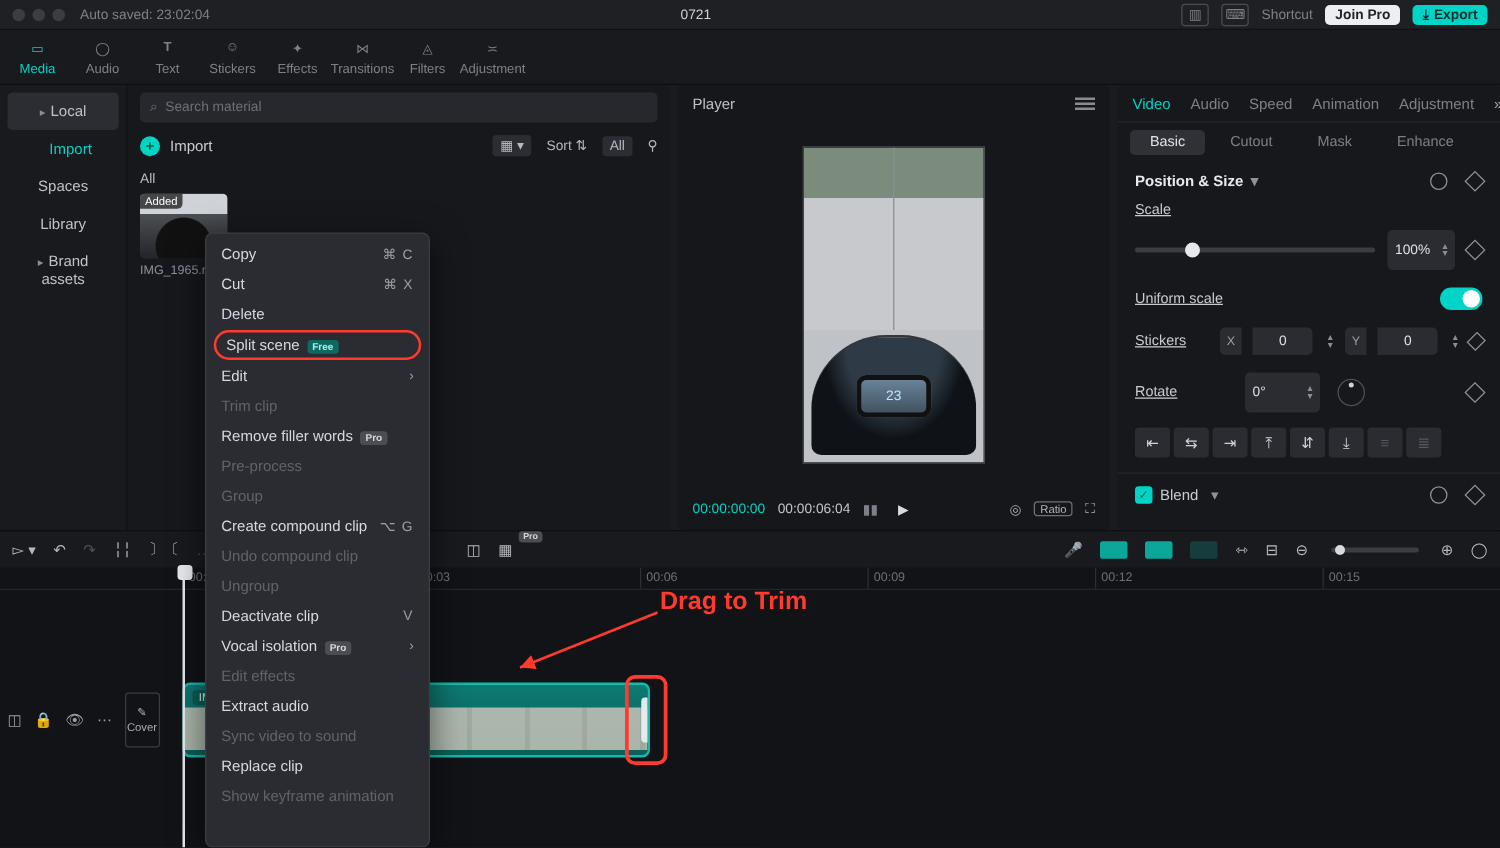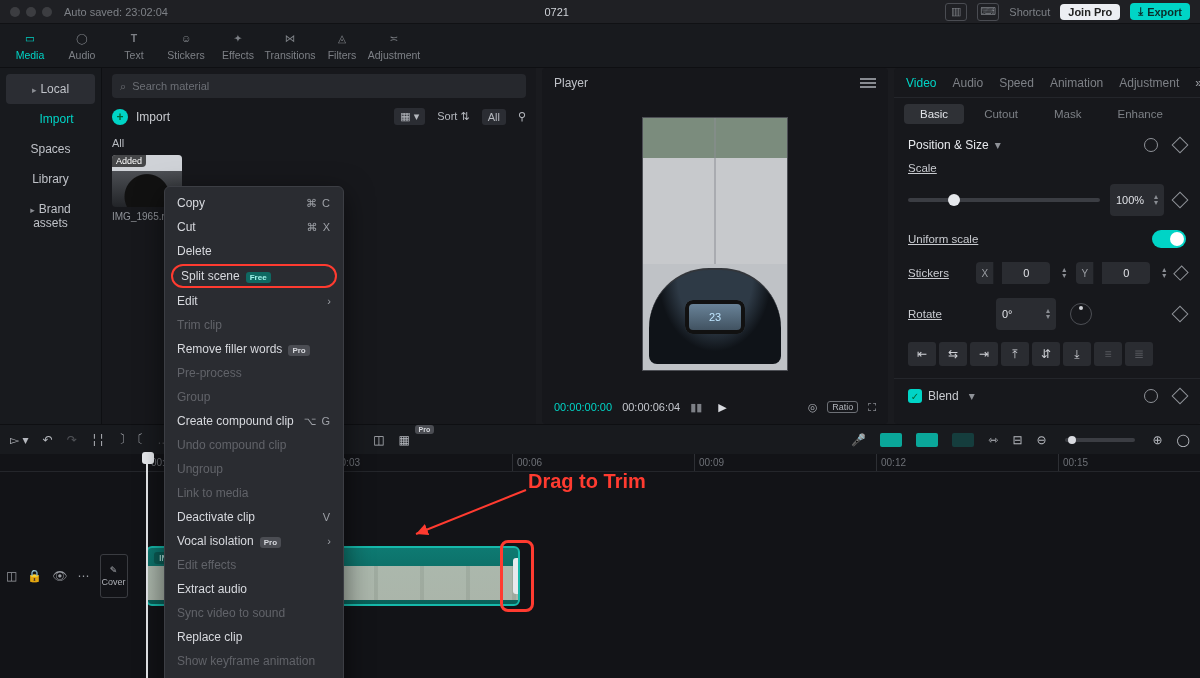--- a/index.html
+++ b/index.html
@@ -75,21 +75,21 @@
 
 .col-insp{ flex:1; background:#17181c; margin-left:6px; display:flex; flex-direction:column; border-radius:4px; overflow:hidden;}
 .insptabs{ height:30px; display:flex; align-items:center; gap:16px; padding:0 12px; font-size:12px; color:var(--text-dim); border-bottom:1px solid #24262b;}
 .insptabs .t{ cursor:pointer;}
 .insptabs .t.active{ color:var(--accent);}
 .insptabs .more{ margin-left:auto; color:#9fa2a8;}
 .subtabs{ height:32px; display:flex; align-items:center; padding:0 10px; gap:4px; font-size:11.5px; color:var(--text-dim);}
 .subtabs .st{ padding:4px 16px; border-radius:4px; cursor:pointer;}
 .subtabs .st.active{ background:#2f3136; color:#e2e4e9;}
 .section{ padding:8px 14px 4px; }
-.sectitle{ font-size:12px; color:#e8eaee; font-weight:400; display:flex; align-items:center; gap:6px;}
+.sectitle{ font-size:12px; color:#e8eaee; font-weight:700; display:flex; align-items:center; gap:6px;}
 .rowflex{ display:flex; align-items:center; margin-top:10px; font-size:11.5px; color:#c9cbd0;}
 .rowflex .lbl{ width:88px; color:#c9cbd0;text-decoration:underline;}
 .slider{ flex:1; height:4px; background:#3b3d43; border-radius:2px; position:relative; margin-right:10px;}
 .slider .knob{ position:absolute; left:24%; top:50%; width:12px; height:12px; background:#e6e8ec; border-radius:50%; transform:translate(-50%,-50%);}
 .numbox{ width:54px; height:22px; background:#2a2c31; border-radius:4px; display:flex; align-items:center; justify-content:space-between; padding:16px 6px; color:#dfe1e6; font-size:11px;}
 .stepper{ font-size:8px; color:#8a8d93; line-height:6px;}
 .diamond{ width:12px; height:12px; border:1.5px solid #8f9298; transform:rotate(45deg); margin-left:10px;}
 .reseticon{ width:14px; height:14px; border:1.5px solid #8f9298; border-radius:50%; margin-left:auto; position:relative;}
 .switch{ width:34px; height:18px; background:var(--accent); border-radius:10px; position:relative; margin-left:auto;}
 .switch::after{content:""; position:absolute; right:2px; top:2px; width:14px; height:14px; background:#fff; border-radius:50%;}
@@ -250,23 +250,20 @@
           </div>
       <div class="ctxitem">
             <span>Create compound clip</span>
             <span class="sc">⌥  G</span>
           </div>
       <div class="ctxitem disabled">
             <span>Undo compound clip</span>
           </div>
       <div class="ctxitem disabled">
             <span>Ungroup</span>
-          </div>
-      <div class="ctxitem disabled">
-            <span>Link to media</span>
           </div>
       <div class="ctxitem">
             <span>Deactivate clip</span>
             <span class="sc">V</span>
           </div>
       <div class="ctxitem">
             <span><span>Vocal isolation</span><span class="probadge">Pro</span></span>
             <span class="arrow">›</span>
           </div>
       <div class="ctxitem disabled">

